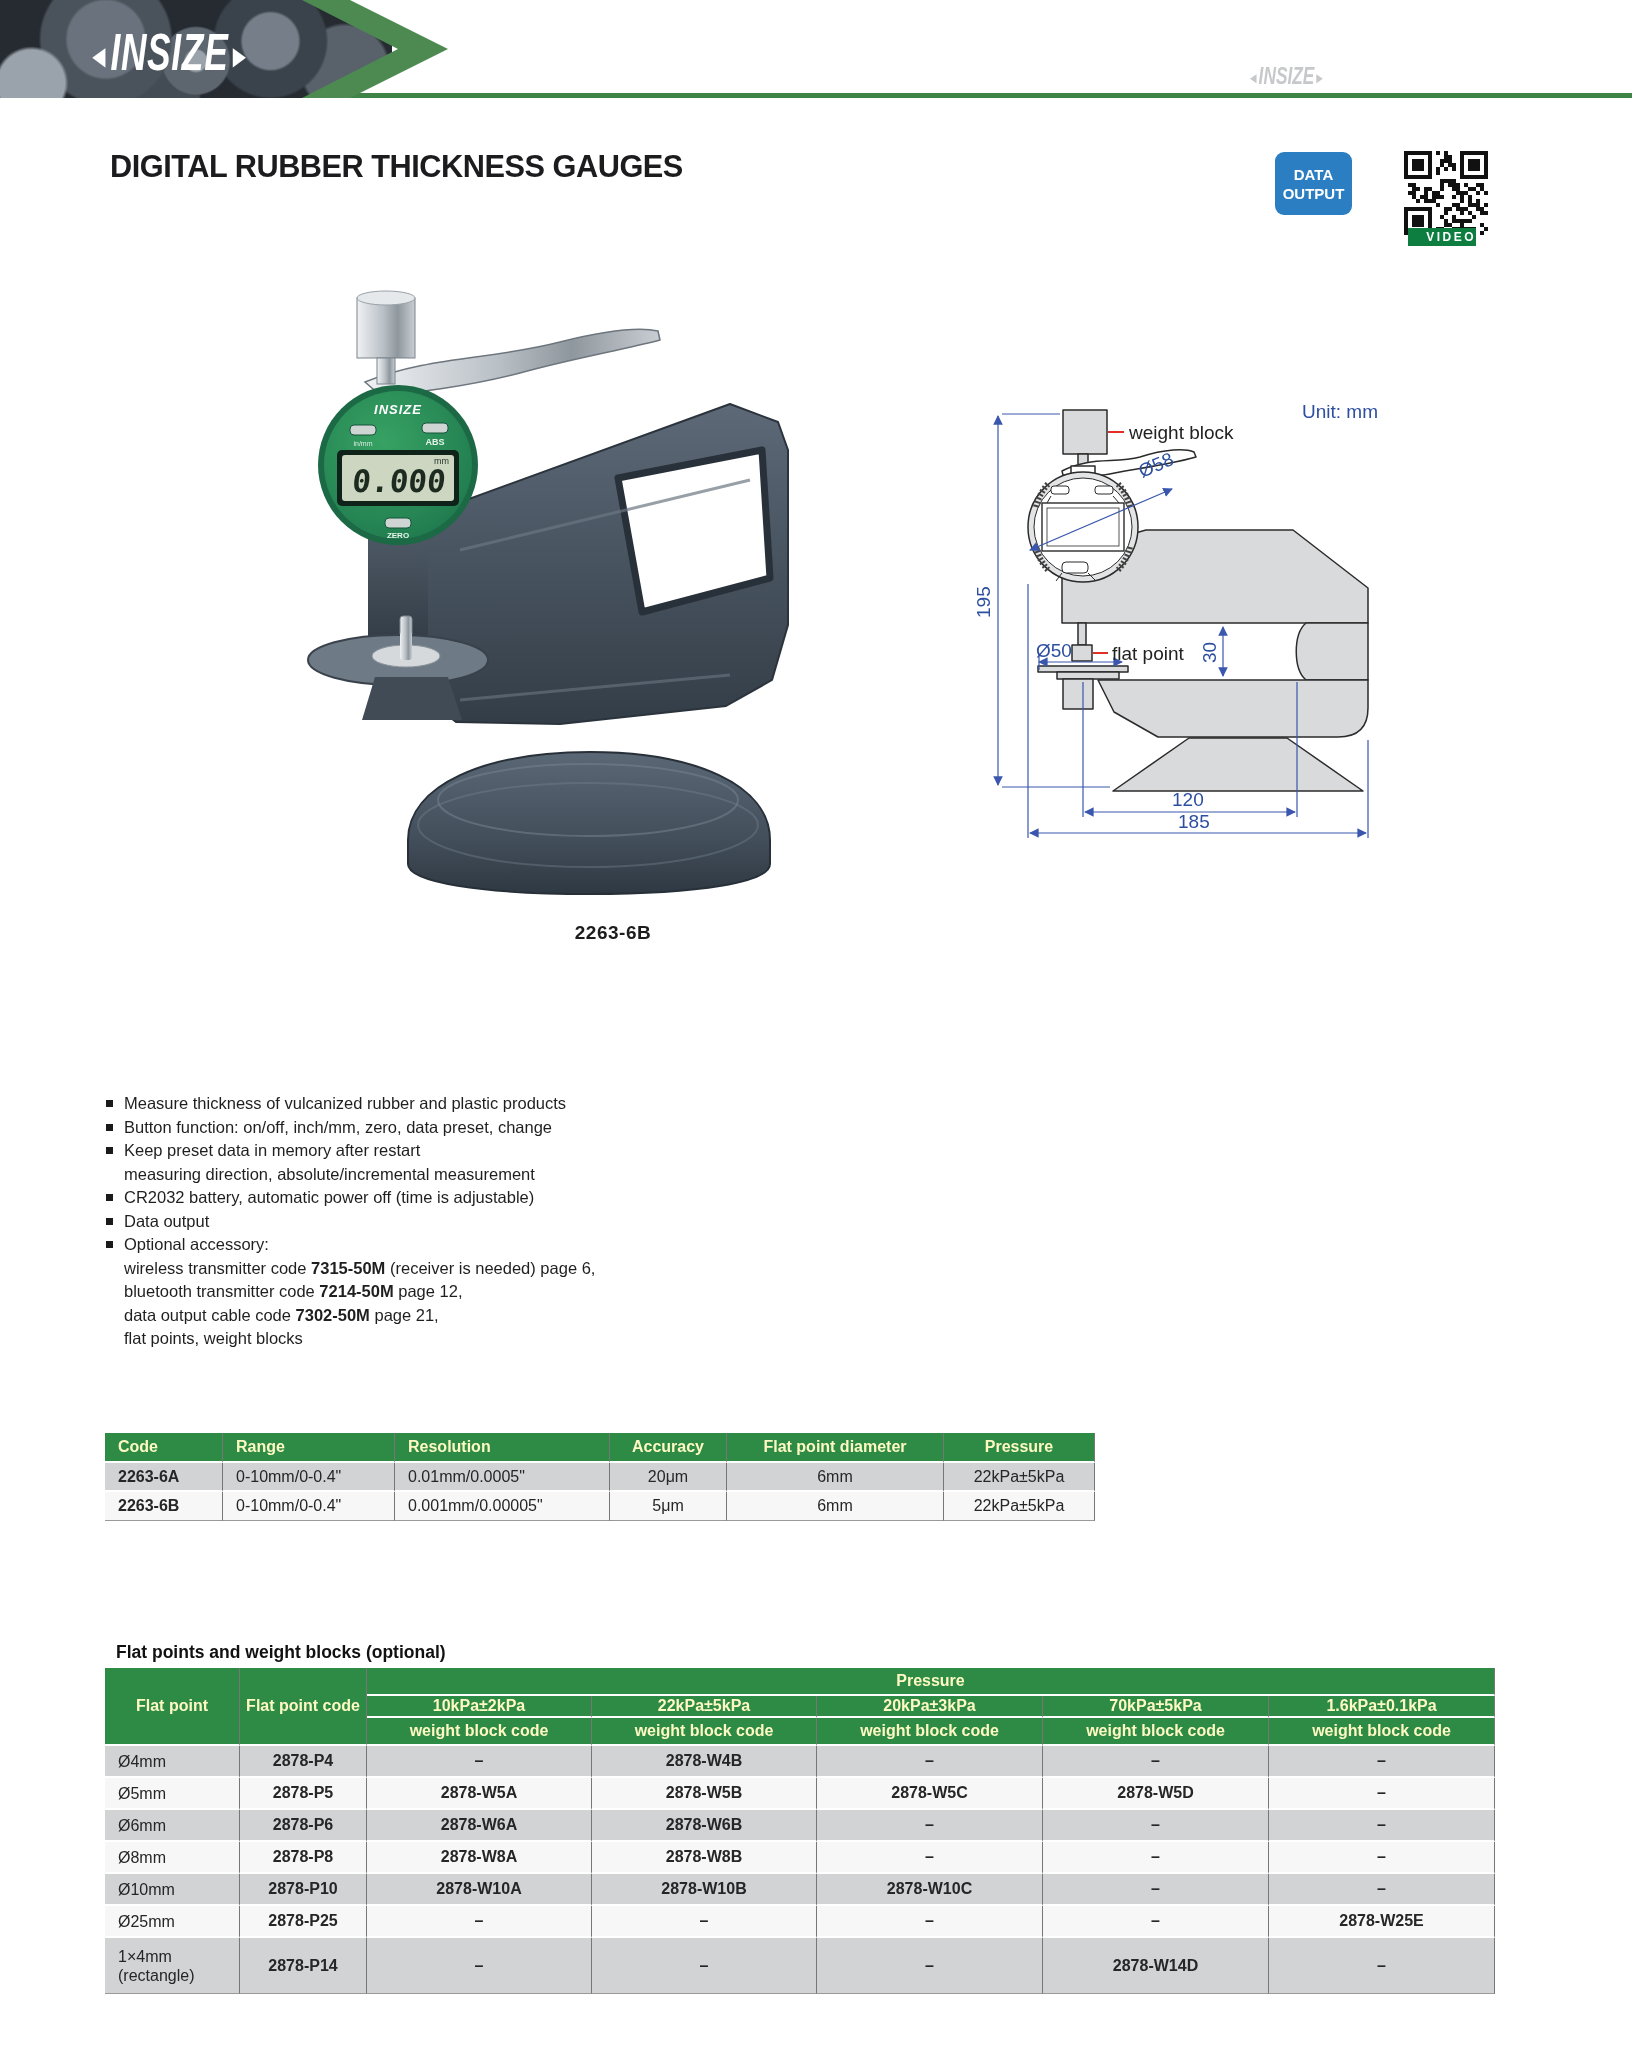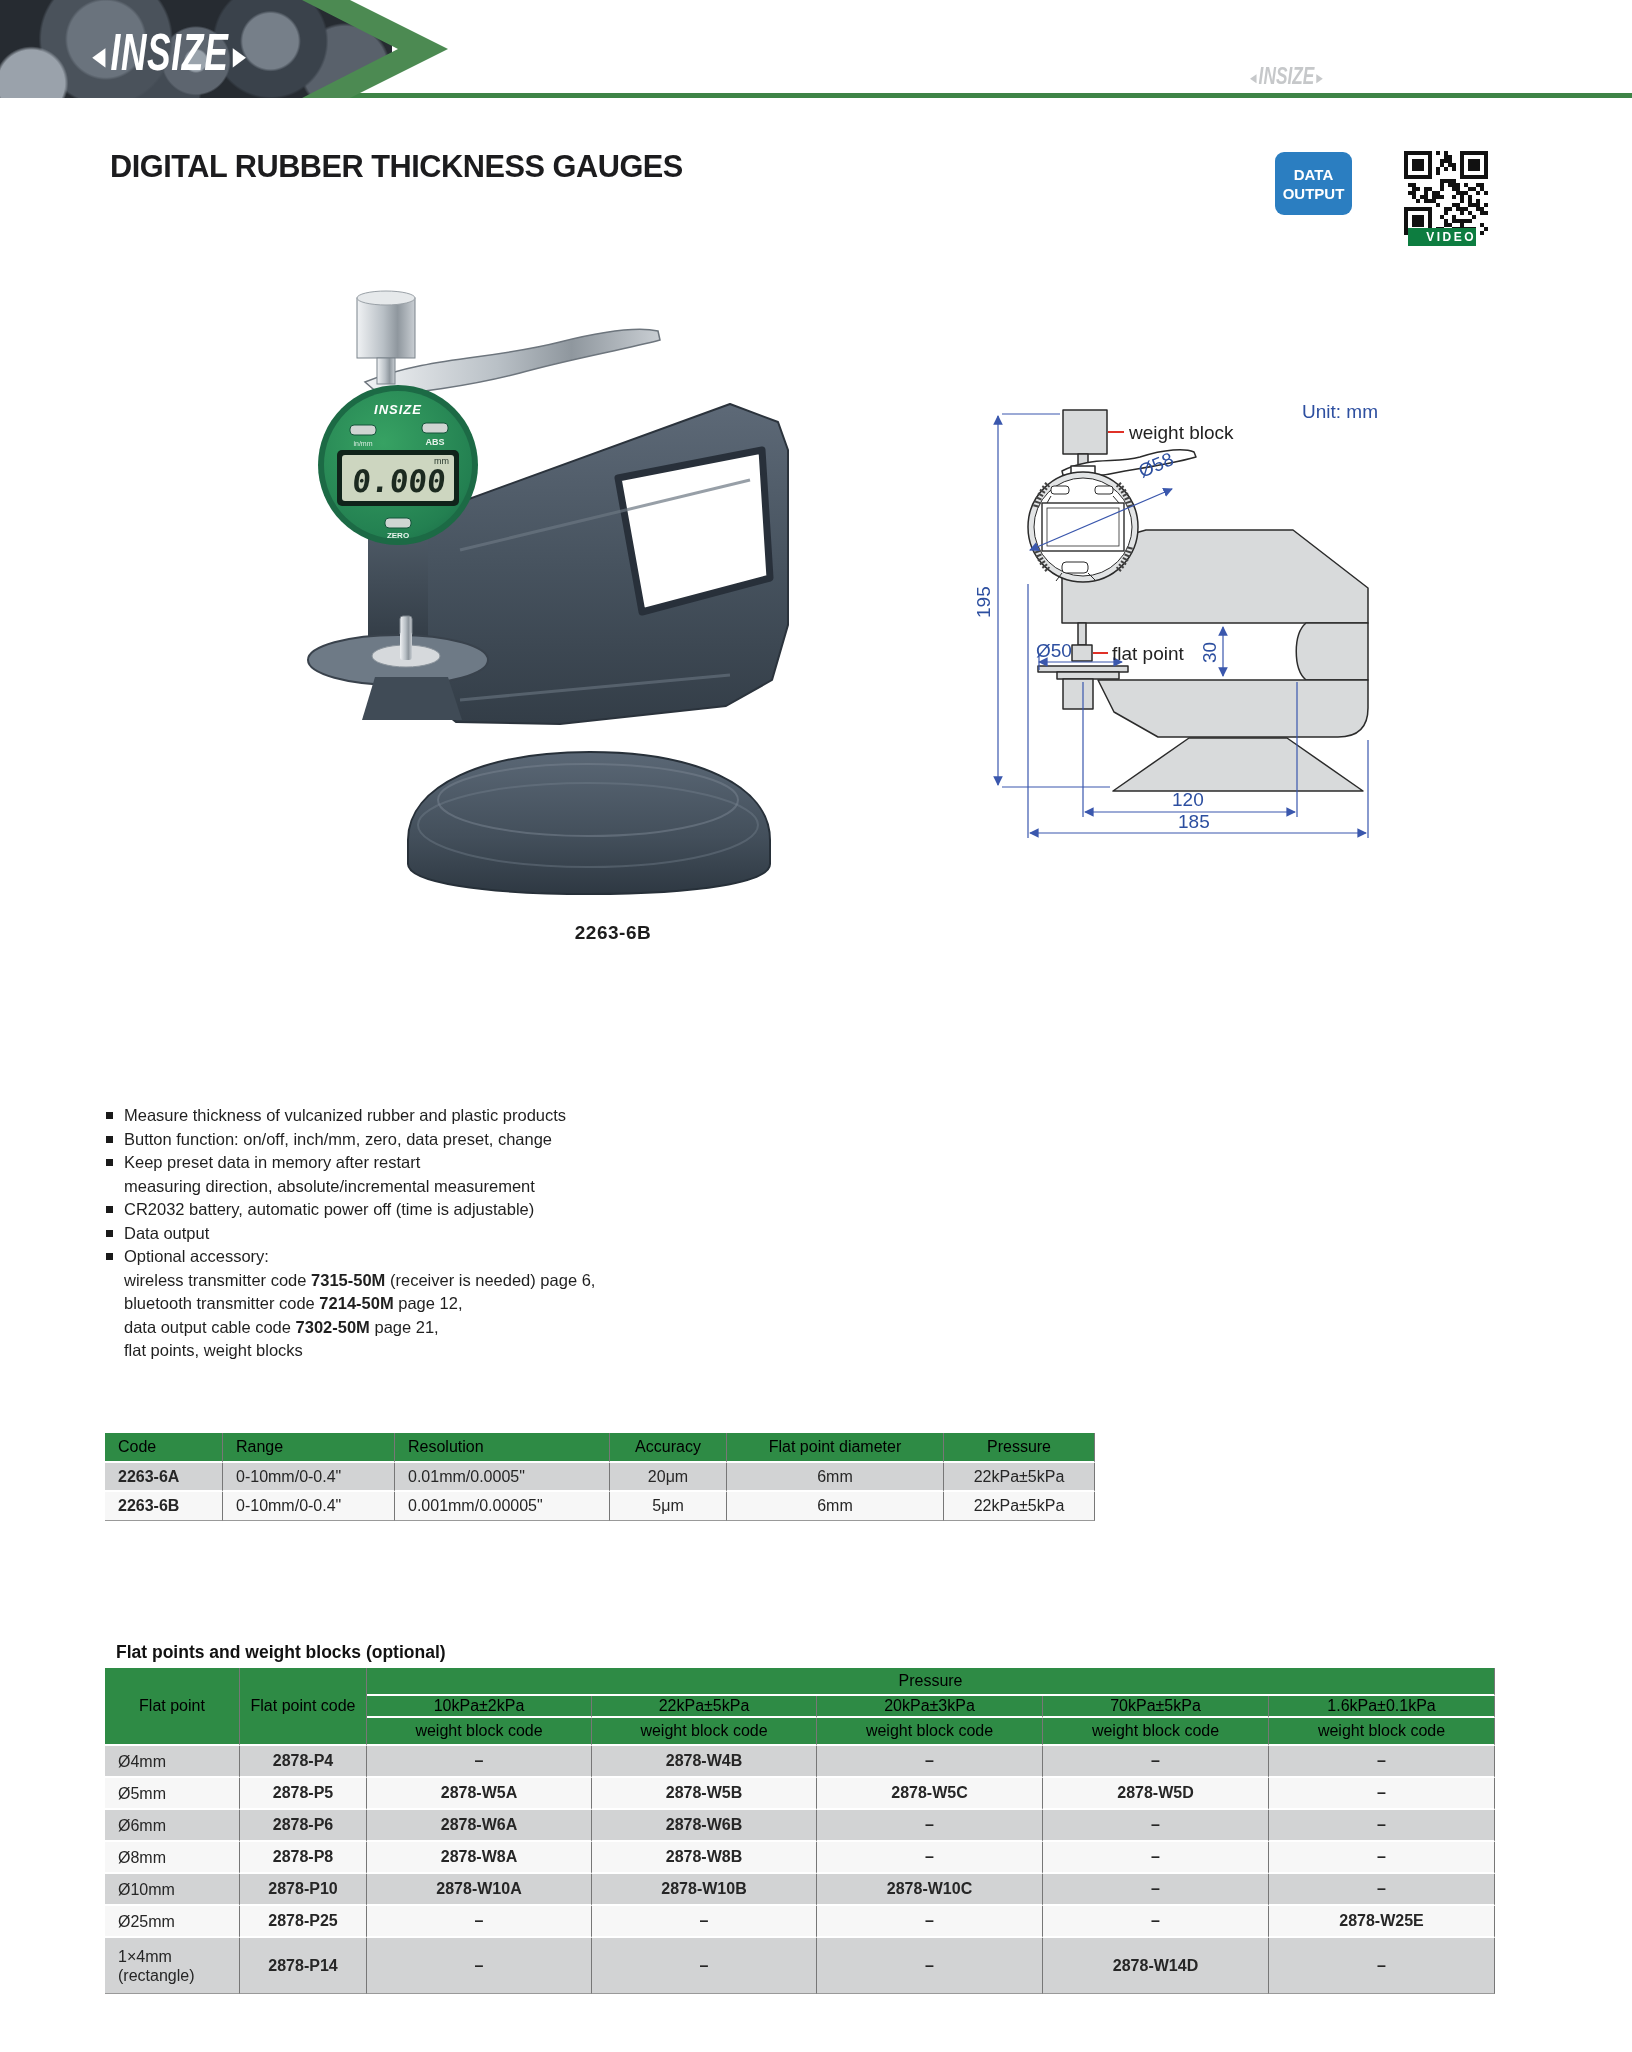--- a/index.html
+++ b/index.html
@@ -44,34 +44,34 @@
   .photo-caption{position:absolute;left:553px;top:922px;width:120px;text-align:center;
     font-size:19px;font-weight:bold;color:#1d1d1d;letter-spacing:.5px;}
 
   
   .drawing-svg{position:absolute;left:950px;top:370px;}
   .drawing-svg text{font-family:"Liberation Sans",sans-serif;}
   .dimtxt{fill:#2d4fa0;font-size:19px;}
   .lbltxt{fill:#222;font-size:19px;}
 
   
-  .features{position:absolute;left:106px;top:1092px;width:700px;margin-top:12px;}
+  .features{position:absolute;left:106px;top:1092px;width:700px;}
   .feature-line{display:flex;font-size:16.5px;line-height:23.5px;color:#1f1f1f;}
   .feature-line .bullet{flex:none;width:7px;height:7px;background:#1a1a1a;margin:8px 11px 0 0;}
   .feature-line.cont{margin-left:18px;}
   .feature-line .b{font-weight:bold;}
 
   
   table{border-collapse:separate;border-spacing:0;table-layout:fixed;}
   .spec-table{position:absolute;left:105px;top:1433px;width:990px;font-size:16px;}
   .acc-title{position:absolute;left:116px;top:1642px;font-size:17.5px;font-weight:bold;color:#111;}
   .acc-table{position:absolute;left:105px;top:1668px;width:1390px;font-size:16px;}
   th,td{border-right:1px solid #777;border-bottom:2px solid #fff;box-sizing:border-box;
         overflow:hidden;white-space:nowrap;}
-  th{background:#2e8b45;color:#000000;font-weight:normal;text-align:center;}
+  th{background:#2e8b45;color:#fef9c3;font-weight:bold;text-align:center;}
   td{color:#262626;text-align:center;background:#d2d3d4;}
   tr.alt td{background:#f7f7f7;}
   tbody tr:last-child td{border-bottom:1px solid #999;}
   .tl{text-align:left;padding-left:13px;}
   .bold{font-weight:bold;}
   .spec-table tr{height:29px;} .spec-table thead tr{height:30px;}
   .acc-table .hr1{height:28px;} .acc-table .hr2{height:20px;} .acc-table .hr3{height:28px;}
   .acc-table tbody tr{height:32px;} .acc-table tbody tr.tall{height:56px;}
   .acc-table td.c0{white-space:pre-line;line-height:19px;}
 </style>

